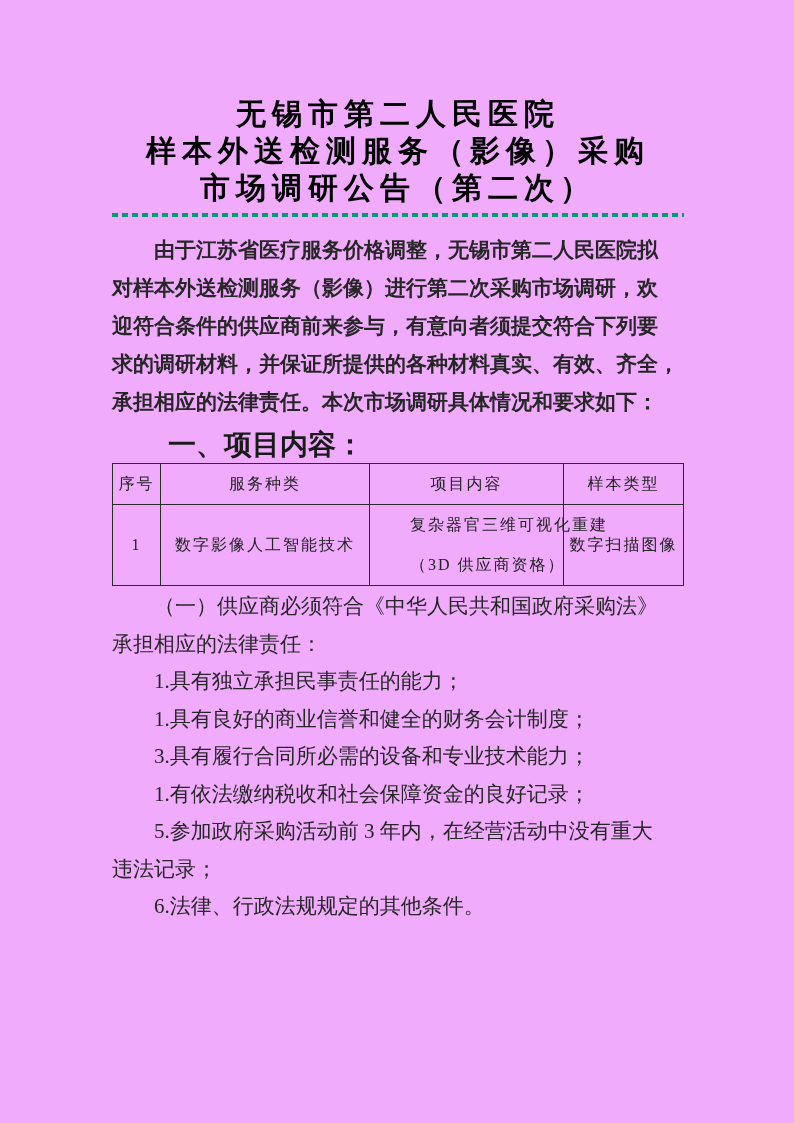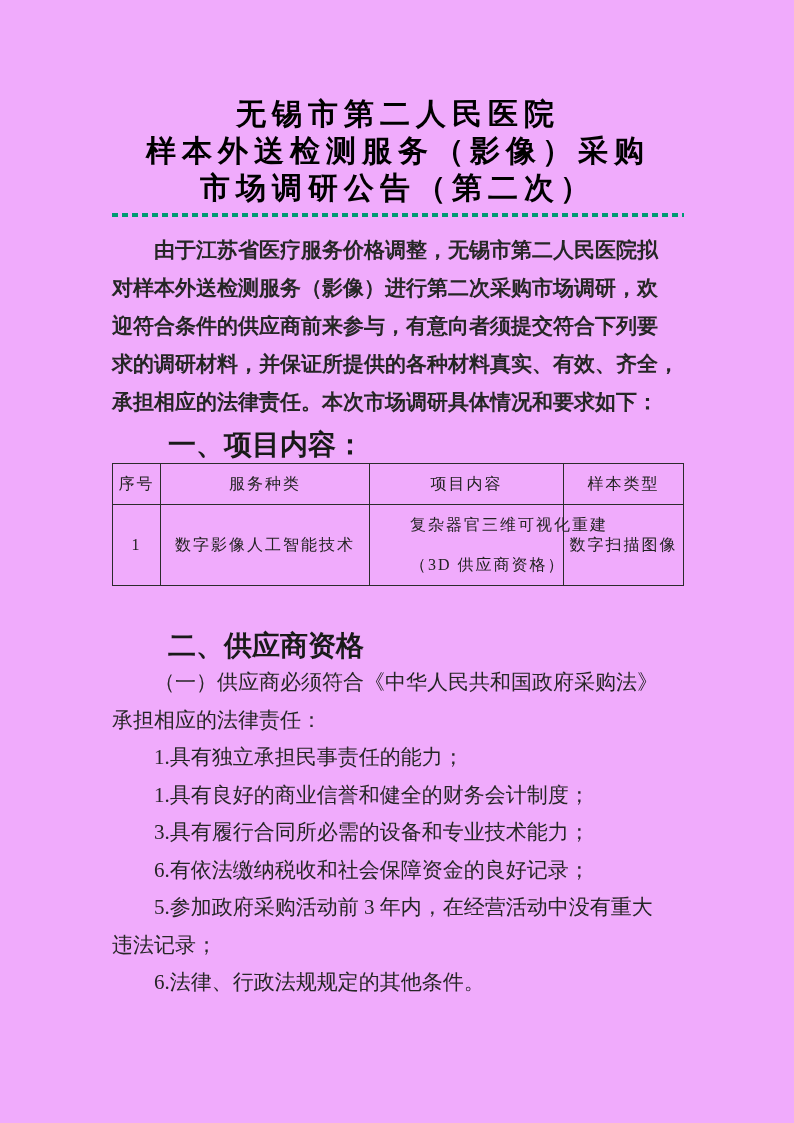--- a/index.html
+++ b/index.html
@@ -124,27 +124,26 @@
         <td>数字影像人工智能技术</td>
         <td>
           <div class="cell-line">复杂器官三维可视化重建</div>
           <div class="cell-line">（3D 供应商资格）</div>
         </td>
         <td>数字扫描图像</td>
       </tr>
     </tbody>
   </table>
 
-  <div class="section-heading heading2">二、供应商资格</div>
 
   <div class="section2-body">
     <div class="line indent">（一）供应商必须符合《中华人民共和国政府采购法》</div>
     <div class="line">承担相应的法律责任：</div>
     <div class="line indent">1.具有独立承担民事责任的能力；</div>
     <div class="line indent">1.具有良好的商业信誉和健全的财务会计制度；</div>
     <div class="line indent">3.具有履行合同所必需的设备和专业技术能力；</div>
-    <div class="line indent">6.有依法缴纳税收和社会保障资金的良好记录；</div>
+    <div class="line indent">1.有依法缴纳税收和社会保障资金的良好记录；</div>
     <div class="line indent">5.参加政府采购活动前 3 年内，在经营活动中没有重大</div>
     <div class="line">违法记录；</div>
     <div class="line indent">6.法律、行政法规规定的其他条件。</div>
   </div>
 
 </div>
 
 </body></html>

